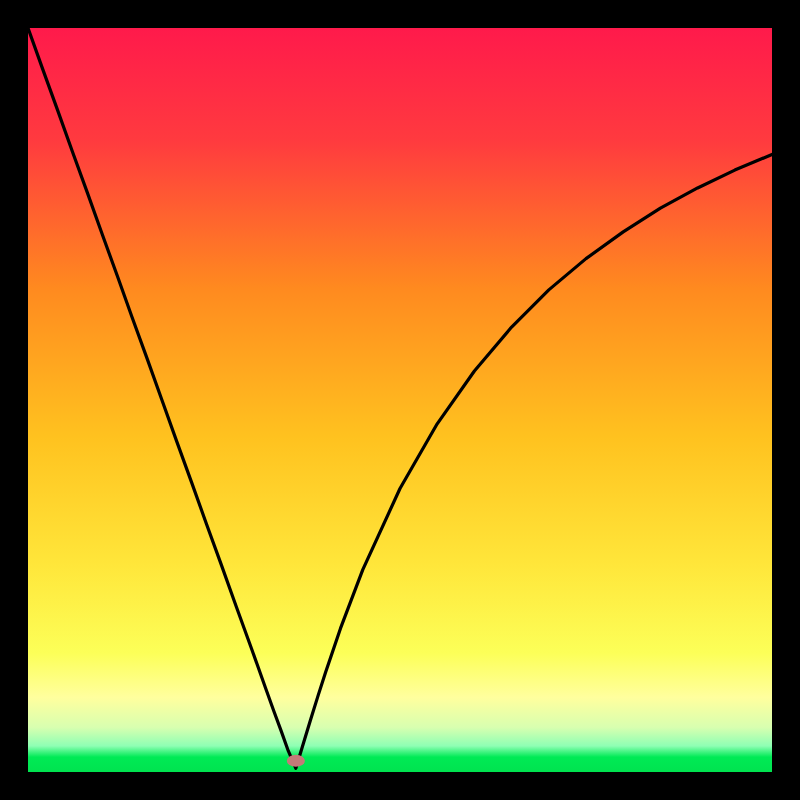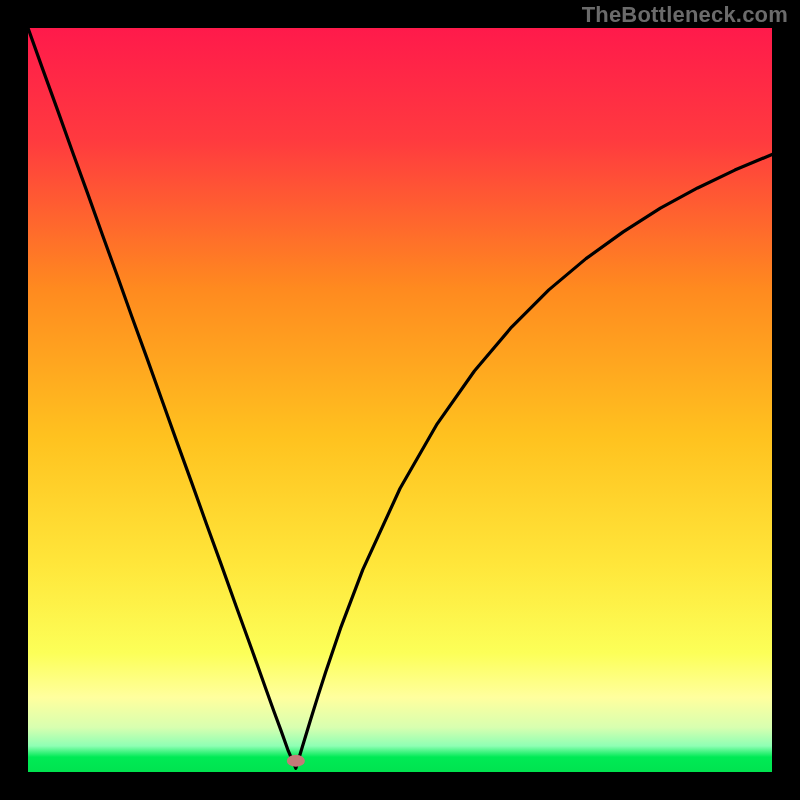--- a/index.html
+++ b/index.html
@@ -37,21 +37,20 @@
   .plot svg {
     display: block;
     width: 100%;
     height: 100%;
   }
 </style>
 </head>
 <body>
 
 <div class="frame">
-  <div class="watermark">TheBottleneck.com</div>
 
   <div class="plot">
     <svg viewBox="0 0 744 744" preserveAspectRatio="none">
       <defs>
         <linearGradient id="bg-grad" x1="0" y1="0" x2="0" y2="1">
           <stop offset="0%" stop-color="#ff1a4b"></stop>
           <stop offset="15%" stop-color="#ff3a3f"></stop>
           <stop offset="35%" stop-color="#ff8a1f"></stop>
           <stop offset="55%" stop-color="#ffc21f"></stop>
           <stop offset="72%" stop-color="#ffe63a"></stop>

